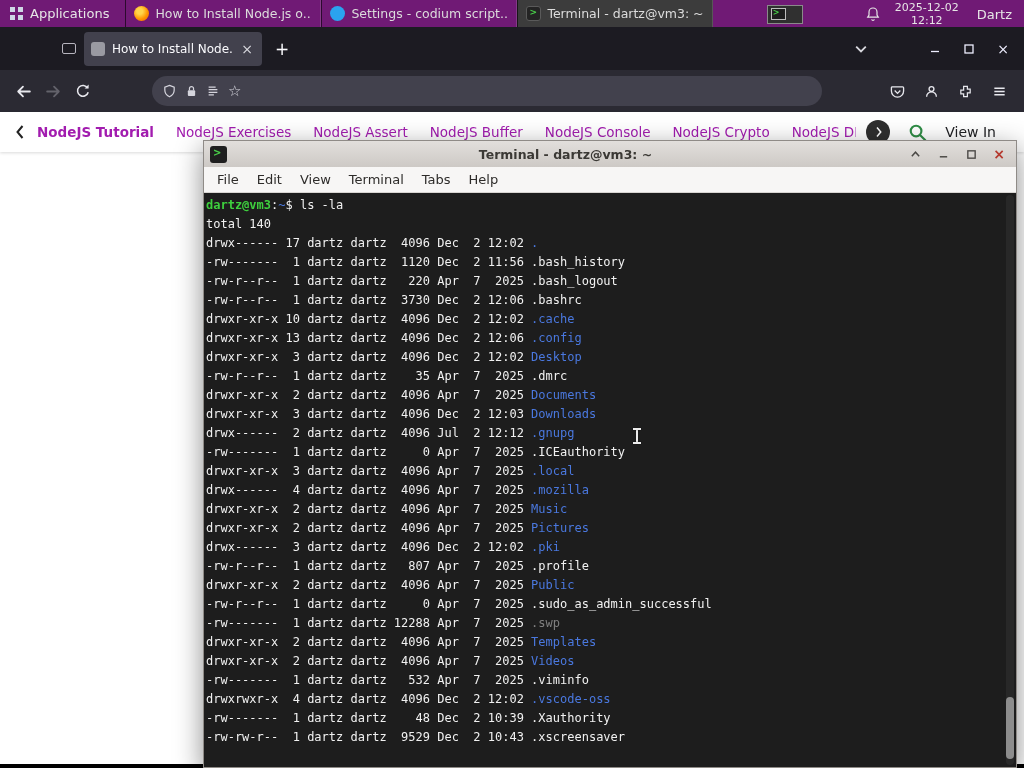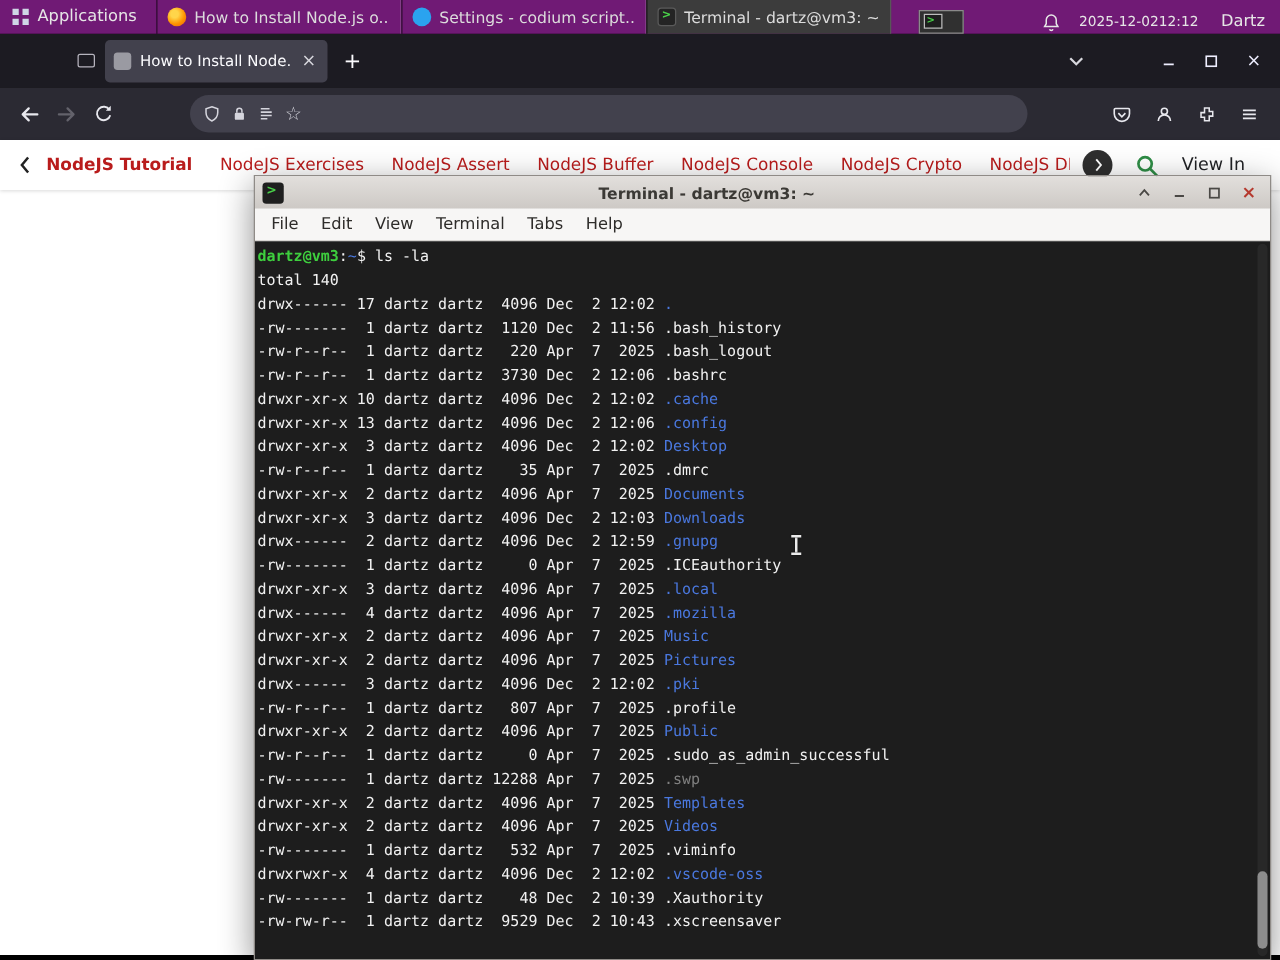--- a/index.html
+++ b/index.html
@@ -24,21 +24,21 @@
   .ticon { width:15px; height:15px; flex:0 0 15px; border-radius:3px; }
   .ic-firefox { border-radius:50%; background:radial-gradient(circle at 38% 35%, #ffd54a 0 22%, #ff9500 58%, #e8590c 100%); }
   .ic-codium  { border-radius:50%; background:#2aa3ef; }
   .ic-terminal { background:#242424; border:1px solid #5a5a5a; position:relative; }
   .ic-terminal::before { content:">"; position:absolute; left:2px; top:0px; font-size:9px; font-weight:bold; color:#49d149; }
   .panel-right { margin-left:auto; display:flex; align-items:center; }
   .pager { width:36px; height:19px; border:1px solid #8a8a8a; background:#303030; margin-right:62px; position:relative; }
   .pager-win { position:absolute; left:3px; top:2px; width:15px; height:12px; background:#1e1e1e; border:1px solid #bdbdbd; }
   .pager-win::before { content:">"; position:absolute; left:1px; top:-1px; font-size:8px; color:#49d149; font-weight:bold; }
   .bell { width:18px; color:#e6e6e6; margin-right:12px; }
-  .clock { display:flex; flex-direction:row; align-items:center; font-size:11px; line-height:13px; margin-right:18px; }
+  .clock { display:flex; flex-direction:column; align-items:center; font-size:11px; line-height:13px; margin-right:18px; }
   .user { font-size:13px; margin-right:12px; }
 
   
   .browser { position:absolute; left:0; top:27px; width:1024px; height:737px; z-index:10; }
   .tabbar { height:43px; background:#1c1b22; display:flex; align-items:center; padding:0 4px 0 8px; }
   .fx-view { width:26px; height:26px; margin-left:48px; border-radius:4px; display:flex; align-items:center; justify-content:center; color:#b6b4be; }
   .fx-view i { width:14px; height:11px; border:1.5px solid #b6b4be; border-radius:2px; display:block; }
   .tab { width:178px; height:34px; background:#42414d; border-radius:4px; margin-left:2px;
          display:flex; align-items:center; gap:7px; padding:0 7px; color:#fbfbfe; }
   .favicon { width:14px; height:14px; border-radius:3px; background:#9a9aa2; flex:0 0 14px; }
@@ -58,21 +58,21 @@
   .uicon { color:#d5d5dd; display:flex; }
   .star { font-size:15px; color:#d5d5dd; }
   .ticons { display:flex; }
   .ticons .navbtn { width:34px; }
 
   
   .sitenav { height:40px; background:#fff; display:flex; align-items:center; padding:0 14px;
              box-shadow:0 1px 3px rgba(0,0,0,.15); position:relative; z-index:5; }
   .nav-chev { color:#222; display:flex; margin-right:12px; }
   .sitenav-items { flex:1; display:flex; gap:22px; overflow:hidden; white-space:nowrap; align-items:center; }
-  .navitem { font-size:13.5px; color:#b91c1c; text-decoration:none; flex:0 0 auto; }
+  .navitem { font-size:13.5px; color:#a21caf; text-decoration:none; flex:0 0 auto; }
   .navitem.bold { font-weight:bold; }
   .nav-right { display:flex; align-items:center; gap:18px; margin-left:10px; padding-right:14px; }
   .chev-circle { width:24px; height:24px; border-radius:50%; background:#2f2f2f; color:#fff; display:flex; align-items:center; justify-content:center; }
   .searchbtn { color:#2f8d46; display:flex; }
   .signin { font-size:14px; color:#202124; }
 
   .page { height:612px; background:#ffffff; }
 
   
   .terminal { position:absolute; left:203px; top:140px; width:814px; height:628px; z-index:30;
@@ -310,21 +310,21 @@
         <div class="t-line"><span class="c-fg">drwx------ 17 dartz dartz  4096 Dec  2 12:02 </span><span class="c-blue">.</span></div>
         <div class="t-line"><span class="c-fg">-rw-------  1 dartz dartz  1120 Dec  2 11:56 </span><span class="c-fg">.bash_history</span></div>
         <div class="t-line"><span class="c-fg">-rw-r--r--  1 dartz dartz   220 Apr  7  2025 </span><span class="c-fg">.bash_logout</span></div>
         <div class="t-line"><span class="c-fg">-rw-r--r--  1 dartz dartz  3730 Dec  2 12:06 </span><span class="c-fg">.bashrc</span></div>
         <div class="t-line"><span class="c-fg">drwxr-xr-x 10 dartz dartz  4096 Dec  2 12:02 </span><span class="c-blue">.cache</span></div>
         <div class="t-line"><span class="c-fg">drwxr-xr-x 13 dartz dartz  4096 Dec  2 12:06 </span><span class="c-blue">.config</span></div>
         <div class="t-line"><span class="c-fg">drwxr-xr-x  3 dartz dartz  4096 Dec  2 12:02 </span><span class="c-blue">Desktop</span></div>
         <div class="t-line"><span class="c-fg">-rw-r--r--  1 dartz dartz    35 Apr  7  2025 </span><span class="c-fg">.dmrc</span></div>
         <div class="t-line"><span class="c-fg">drwxr-xr-x  2 dartz dartz  4096 Apr  7  2025 </span><span class="c-blue">Documents</span></div>
         <div class="t-line"><span class="c-fg">drwxr-xr-x  3 dartz dartz  4096 Dec  2 12:03 </span><span class="c-blue">Downloads</span></div>
-        <div class="t-line"><span class="c-fg">drwx------  2 dartz dartz  4096 Dec  2 12:59 </span><span class="c-blue">.gnupg</span></div>
+        <div class="t-line"><span class="c-fg">drwx------  2 dartz dartz  4096 Jul  2 12:12 </span><span class="c-blue">.gnupg</span></div>
         <div class="t-line"><span class="c-fg">-rw-------  1 dartz dartz     0 Apr  7  2025 </span><span class="c-fg">.ICEauthority</span></div>
         <div class="t-line"><span class="c-fg">drwxr-xr-x  3 dartz dartz  4096 Apr  7  2025 </span><span class="c-blue">.local</span></div>
         <div class="t-line"><span class="c-fg">drwx------  4 dartz dartz  4096 Apr  7  2025 </span><span class="c-blue">.mozilla</span></div>
         <div class="t-line"><span class="c-fg">drwxr-xr-x  2 dartz dartz  4096 Apr  7  2025 </span><span class="c-blue">Music</span></div>
         <div class="t-line"><span class="c-fg">drwxr-xr-x  2 dartz dartz  4096 Apr  7  2025 </span><span class="c-blue">Pictures</span></div>
         <div class="t-line"><span class="c-fg">drwx------  3 dartz dartz  4096 Dec  2 12:02 </span><span class="c-blue">.pki</span></div>
         <div class="t-line"><span class="c-fg">-rw-r--r--  1 dartz dartz   807 Apr  7  2025 </span><span class="c-fg">.profile</span></div>
         <div class="t-line"><span class="c-fg">drwxr-xr-x  2 dartz dartz  4096 Apr  7  2025 </span><span class="c-blue">Public</span></div>
         <div class="t-line"><span class="c-fg">-rw-r--r--  1 dartz dartz     0 Apr  7  2025 </span><span class="c-fg">.sudo_as_admin_successful</span></div>
         <div class="t-line"><span class="c-fg">-rw-------  1 dartz dartz 12288 Apr  7  2025 </span><span class="c-dim">.swp</span></div>

